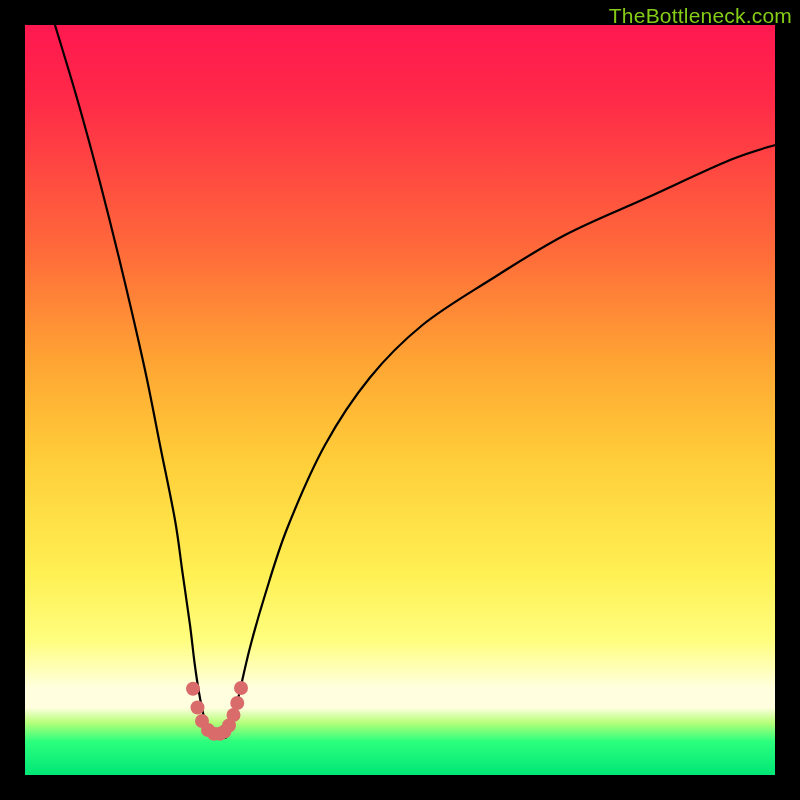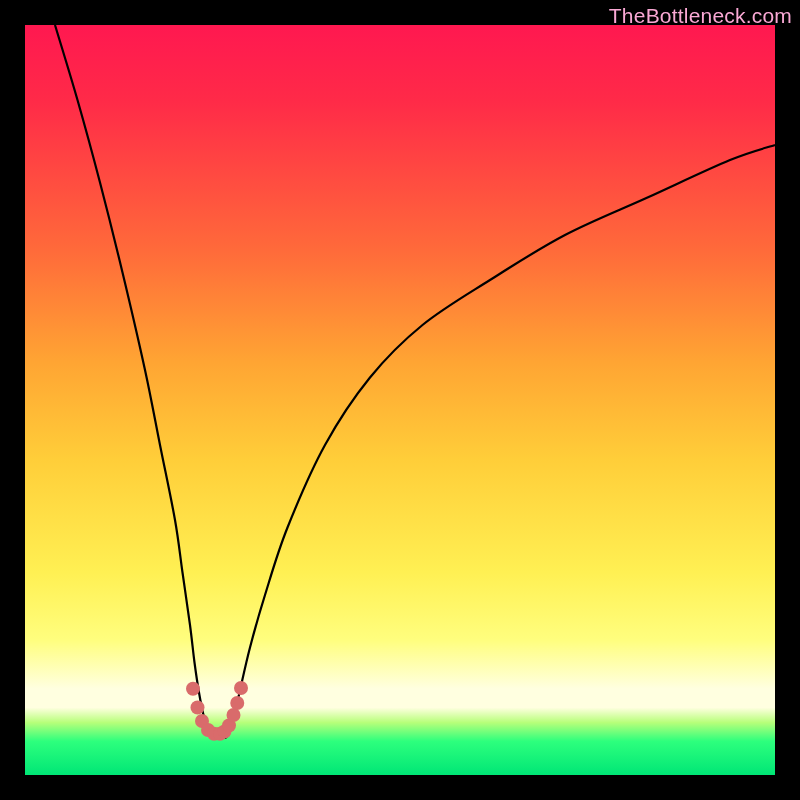--- a/index.html
+++ b/index.html
@@ -30,21 +30,21 @@
       #2dff7d 95.5%,
       #00e676 100%
     );
   }
   .watermark {
     position: absolute;
     top: 4px;
     right: 8px;
     font-family: Arial, Helvetica, sans-serif;
     font-size: 21px;
-    color: #f9a8d4;
+    color: #84cc16;
     letter-spacing: 0.2px;
     font-weight: 500;
     user-select: none;
   }
   svg.curve {
     position: absolute;
     left: 0;
     top: 0;
     width: 750px;
     height: 750px;

